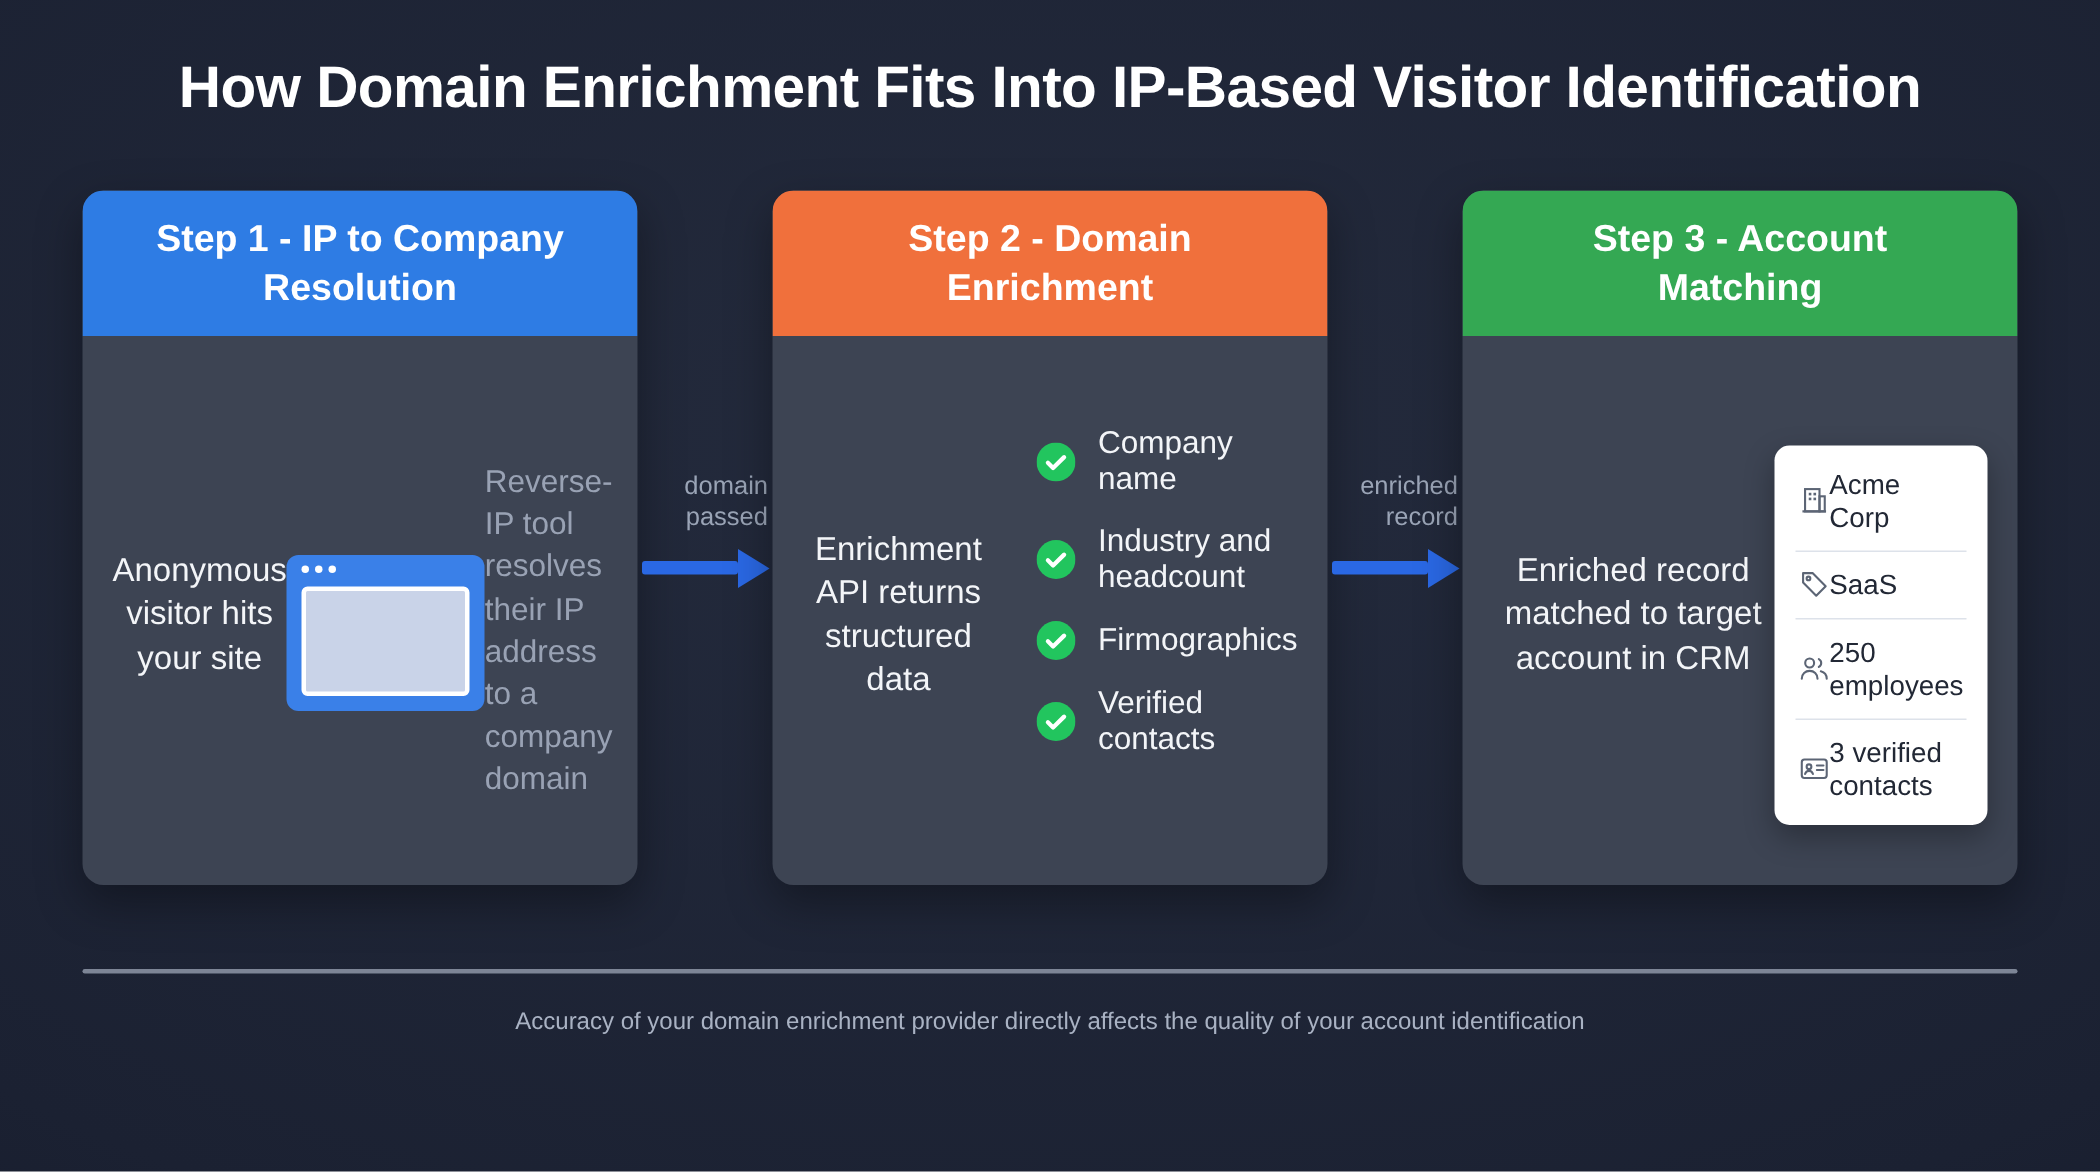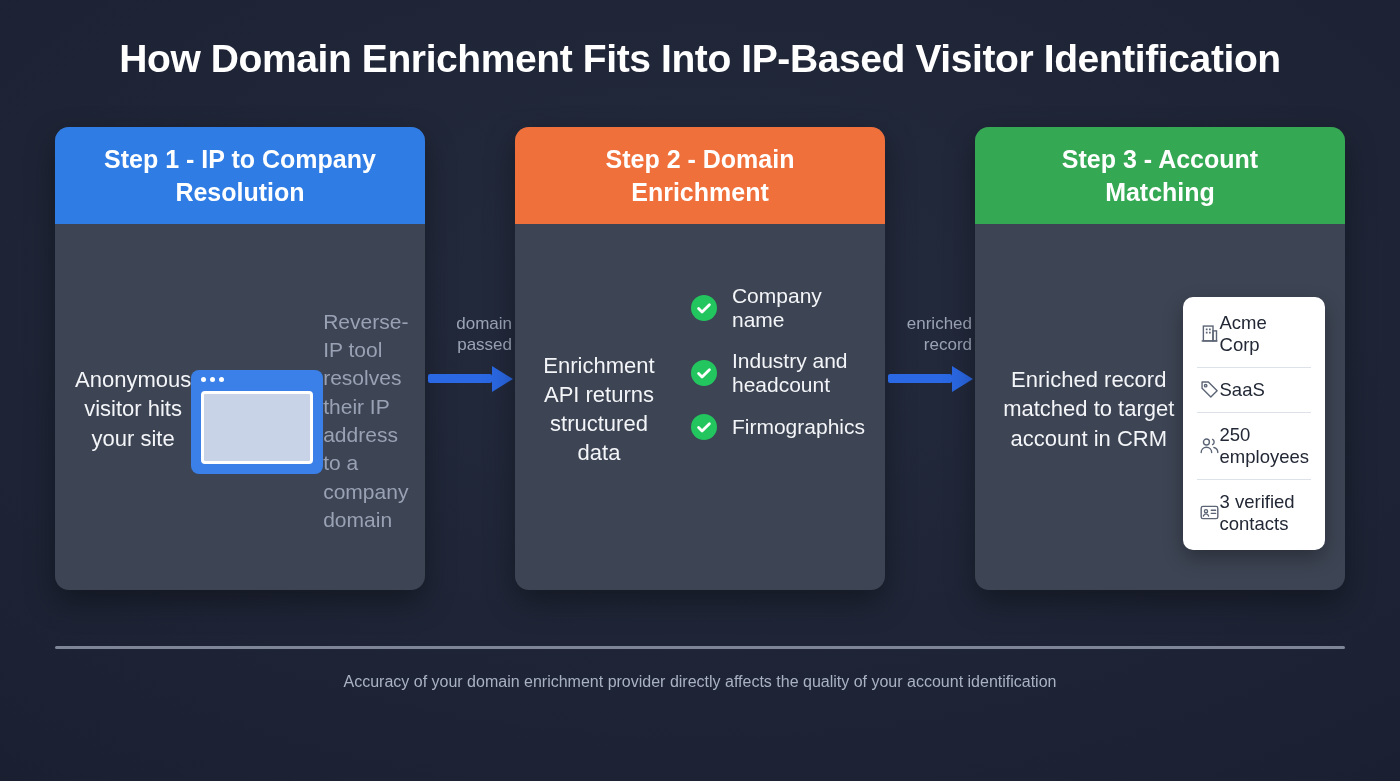--- a/index.html
+++ b/index.html
@@ -232,20 +232,29 @@
             <span class="check-label">Industry and headcount</span>
           </li>
           <li class="check-item">
             <span class="check">
               <svg viewBox="0 0 24 24" width="26" height="26">
                   <circle cx="12" cy="12" r="12" fill="#22c55e"></circle>
                   <path d="M7 12.5l3.2 3.2L17 9" stroke="#fff" stroke-width="2.6" fill="none" stroke-linecap="round" stroke-linejoin="round"></path>
                 </svg>
             </span>
             <span class="check-label">Firmographics</span>
+          </li>
+          <li class="check-item">
+            <span class="check">
+              <svg viewBox="0 0 24 24" width="26" height="26">
+                  <circle cx="12" cy="12" r="12" fill="#22c55e"></circle>
+                  <path d="M7 12.5l3.2 3.2L17 9" stroke="#fff" stroke-width="2.6" fill="none" stroke-linecap="round" stroke-linejoin="round"></path>
+                </svg>
+            </span>
+            <span class="check-label">Verified contacts</span>
           </li>
         </ul>
       </div>
     </section>
 
     <div class="arrow-zone">
       <div class="arrow-label">enriched record</div>
       <div class="arrow">
         <span class="shaft"></span>
         <span class="head"></span>

